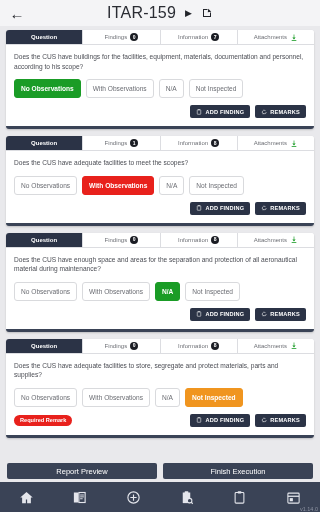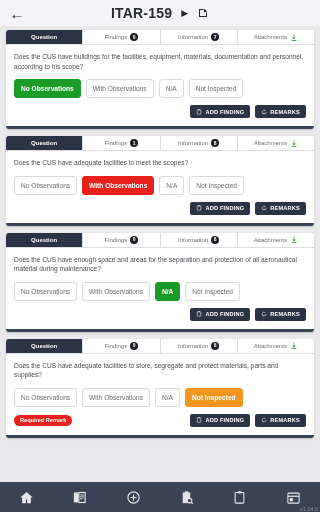--- a/index.html
+++ b/index.html
@@ -24,21 +24,21 @@
     display: flex; align-items: center; justify-content: center;
     color: #22242a; font-size: 15px; line-height: 1;
   }
   .header-center {
     position: absolute; left: 0; right: 0;
     display: flex; align-items: center; justify-content: center; gap: 9px;
     pointer-events: none;
   }
   .header-center > * { pointer-events: auto; }
   .header-title {
-    font-size: 14px; color: #2a2c33; letter-spacing: .2px; font-weight: 700;
+    font-size: 16px; color: #2a2c33; letter-spacing: .2px; font-weight: 400;
   }
   .play-icon { font-size: 9px; color: #22242a; line-height: 1; }
   .edit-icon { width: 12px; height: 12px; color: #22242a; display:block; }
 
   
   .body {
     flex: 1 1 auto;
     overflow: hidden;
     padding: 4px 6px 0 6px;
     display: flex; flex-direction: column; gap: 7px;
@@ -380,20 +380,24 @@
                 <path d="M21 12a8 7 0 1 1-3-5.4"></path>
                 <path d="M8 21l1-4"></path>
               </svg>
             </span>
             <span>REMARKS</span>
           </button>
         </div>
       </div>
     </div>
 
+  <div class="actions">
+    <button class="action-btn">Report Preview</button>
+    <button class="action-btn">Finish Execution</button>
+  </div>
 
   <div class="nav">
     <div class="nav-item">
       <svg viewBox="0 0 24 24" fill="currentColor">
           <path d="M12 3L2 12h3v9h6v-6h2v6h6v-9h3z"></path>
         </svg>
     </div>
     <div class="nav-item">
       <svg viewBox="0 0 24 24" fill="none" stroke="currentColor" stroke-width="1.8">
         <rect x="3" y="4" width="7" height="16" fill="currentColor" stroke="none"></rect>

